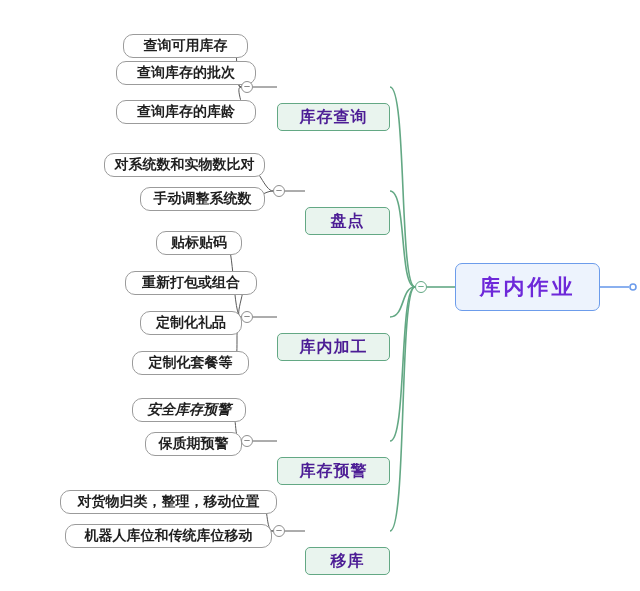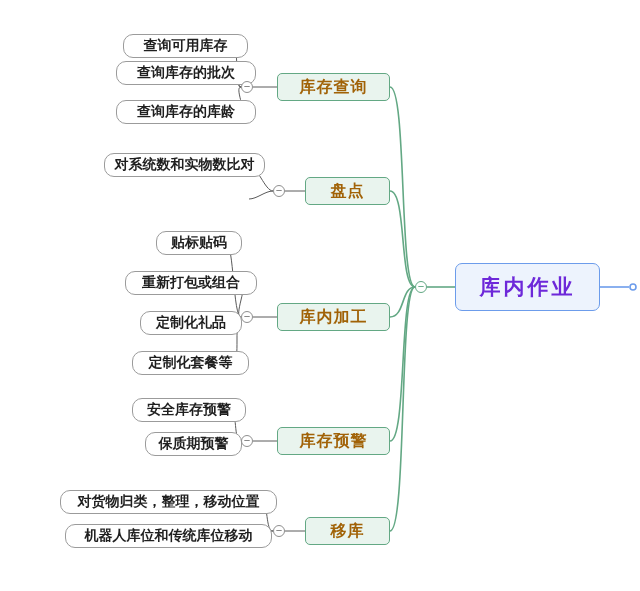--- a/index.html
+++ b/index.html
@@ -12,21 +12,21 @@
     position:absolute;box-sizing:border-box;z-index:1;
     display:flex;align-items:center;justify-content:center;
     background:#fff;white-space:nowrap;cursor:default;
   }
   .leaf{
     height:24px;border:1px solid #9b9b9b;border-radius:10px;
     font-size:14px;font-weight:600;color:#1f1f1f;margin-left:16px;
   }
   .branch{
     height:28px;border:1px solid #63a884;border-radius:5px;background:#e9f4ee;
-    font-size:16px;font-weight:700;color:#a16207;letter-spacing:1px;
+    font-size:16px;font-weight:700;color:#4c1d95;letter-spacing:1px;margin-top:30px;
   }
   .root{
     height:48px;border:1.5px solid #6c9ceb;border-radius:7px;background:#edf3fd;
     font-size:21px;font-weight:600;color:#6d28d9;letter-spacing:3px;
   }
   .collapse{
     position:absolute;width:12px;height:12px;border-radius:50%;background:#fff;
     box-sizing:border-box;display:flex;align-items:center;justify-content:center;
     z-index:2;cursor:pointer;
   }
@@ -87,27 +87,28 @@
   <div class="node branch" style="left:305px;top:177px;width:85px;">盘点</div>
   <div class="node branch" style="left:277px;top:303px;width:113px;">库内加工</div>
   <div class="node branch" style="left:277px;top:427px;width:113px;">库存预警</div>
   <div class="node branch" style="left:305px;top:517px;width:85px;">移库</div>
 
   <div class="node leaf" style="left:107px;top:34px;width:125px;">查询可用库存</div>
   <div class="node leaf" style="left:100px;top:61px;width:140px;">查询库存的批次</div>
   <div class="node leaf" style="left:88px;top:153px;width:161px;">对系统数和实物数比对</div>
 
   <div class="node leaf" style="left:100px;top:100px;width:140px;">查询库存的库龄</div>
+  <div class="node leaf" style="left:124px;top:187px;width:125px;">手动调整系统数</div>
 
   <div class="node leaf" style="left:140px;top:231px;width:86px;">贴标贴码</div>
   <div class="node leaf" style="left:109px;top:271px;width:132px;">重新打包或组合</div>
   <div class="node leaf" style="left:116px;top:351px;width:117px;">定制化套餐等</div>
   <div class="node leaf" style="left:124px;top:311px;width:102px;">定制化礼品</div>
 
-  <div class="node leaf" style="left:116px;top:398px;width:114px;">安全库存预警</div>
+  <div class="node leaf" style="left:116px;top:398px;width:114px;font-style:italic;">安全库存预警</div>
   <div class="node leaf" style="left:129px;top:432px;width:97px;">保质期预警</div>
 
   <div class="node leaf" style="left:44px;top:490px;width:217px;">对货物归类，整理，移动位置</div>
   <div class="node leaf" style="left:49px;top:524px;width:207px;">机器人库位和传统库位移动</div>
 
   <div class="collapse green" style="left:415px;top:281px;">
     <span class="minus">−</span>
   </div>
   <div class="collapse gray" style="left:241px;top:81px;">
     <span class="minus">−</span>

